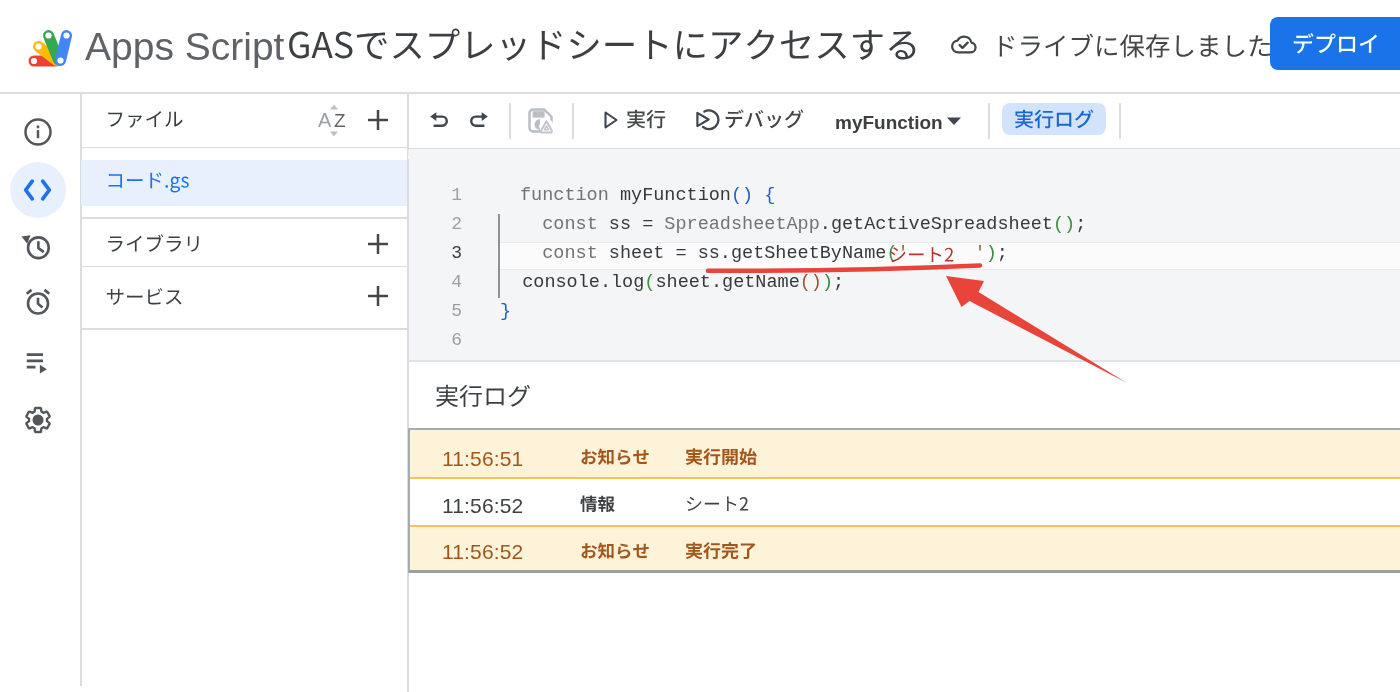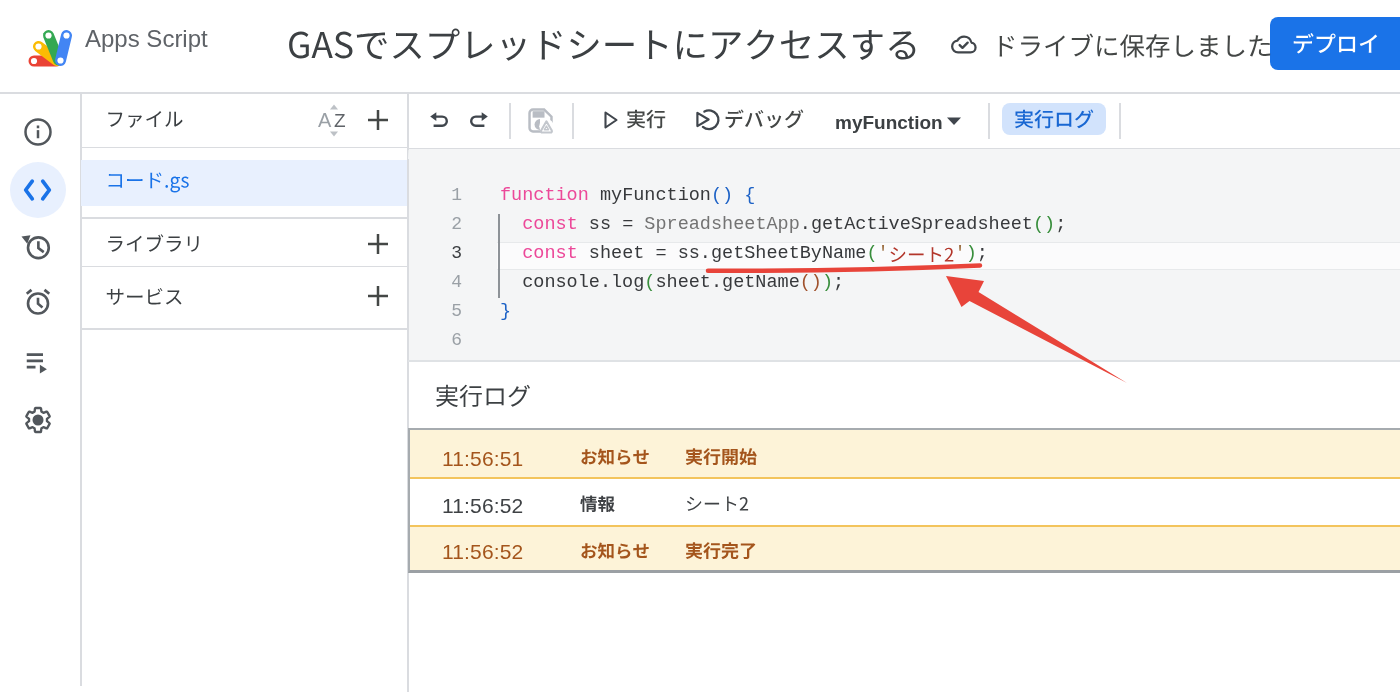--- a/index.html
+++ b/index.html
@@ -1,31 +1,31 @@
 <!DOCTYPE html>
 <html><head><meta charset="utf-8">
 <style>
 * { margin:0; padding:0; box-sizing:border-box; }
 html,body { width:1400px; height:692px; background:#fff; overflow:hidden; }
 body { font-family:"Liberation Sans", sans-serif; position:relative; }
 .abs { position:absolute; }
 .hline { position:absolute; height:1.5px; background:#dadce0; }
 .vline { position:absolute; width:1.5px; background:#dadce0; }
-#appname { left:85px; top:25px; font-size:24px; color:#5f6368; letter-spacing:0px; }
+#appname { left:85px; top:25px; font-size:39px; color:#5f6368; letter-spacing:0px; }
 #deploy { left:1270px; top:17px; width:140px; height:53px; background:#1a73e8; border-radius:8px; }
 #selrow { left:81px; top:160px; width:326px; height:45.5px; background:#e8f0fe; }
 #chip { left:1002px; top:103px; width:104px; height:32px; background:#d2e3fc; border-radius:8px; }
 #myfn { left:835px; top:112px; font-size:19px; font-weight:bold; color:#3c4043; }
 #edbg { left:408.5px; top:149px; width:991.5px; height:211px; background:#f4f5f6; }
 #tbshadow { left:408px; top:149.5px; width:992px; height:9px; background:linear-gradient(#e7e9ea, #f4f5f6); }
 #curline { left:497px; top:242px; width:903px; height:27.5px; background:#fbfbfc; border-top:1px solid #e7e9eb; border-bottom:1px solid #e7e9eb; }
 #indent { left:498px; top:213.5px; width:2px; height:84.5px; background:#8d9297; }
 #gutter { left:430px; top:180.5px; width:32px; text-align:right; font-family:"Liberation Mono", monospace; font-size:18px; line-height:29px; color:#9aa0a6; }
 #code { left:500px; top:180.5px; font-family:"Liberation Mono", monospace; font-size:18.5px; line-height:29px; white-space:pre; color:#37393c; }
-.kw { color:#ec4899; } .p0 { color:#1d62c6; } .p1 { color:#388e3c; } .p2 { color:#a0522d; }
+.kw { color:#737373;margin-left:20px; } .p0 { color:#1d62c6; } .p1 { color:#388e3c; } .p2 { color:#a0522d; }
 .cls { color:#737373; } .q { color:#9c6f42; }
 #logtable { left:408px; top:428px; width:992px; height:145px; border:2px solid #a6abaf; border-right:none; border-bottom:3px solid #9ba0a4; background:#fff; overflow:hidden; }
 .lrow { position:absolute; left:0; width:990px; height:47px;padding-left:32px; }
 .cream { background:#fdf3d8; }
 .time { position:absolute; left:32px; top:17px; font-size:21px; letter-spacing:0.15px; }
 .brown { color:#a4551c; } .dark { color:#3f4245; }
 </style></head>
 <body>
 
 <svg style="position:absolute;left:26px;top:26px" width="48" height="42" viewBox="0 0 48 42">

